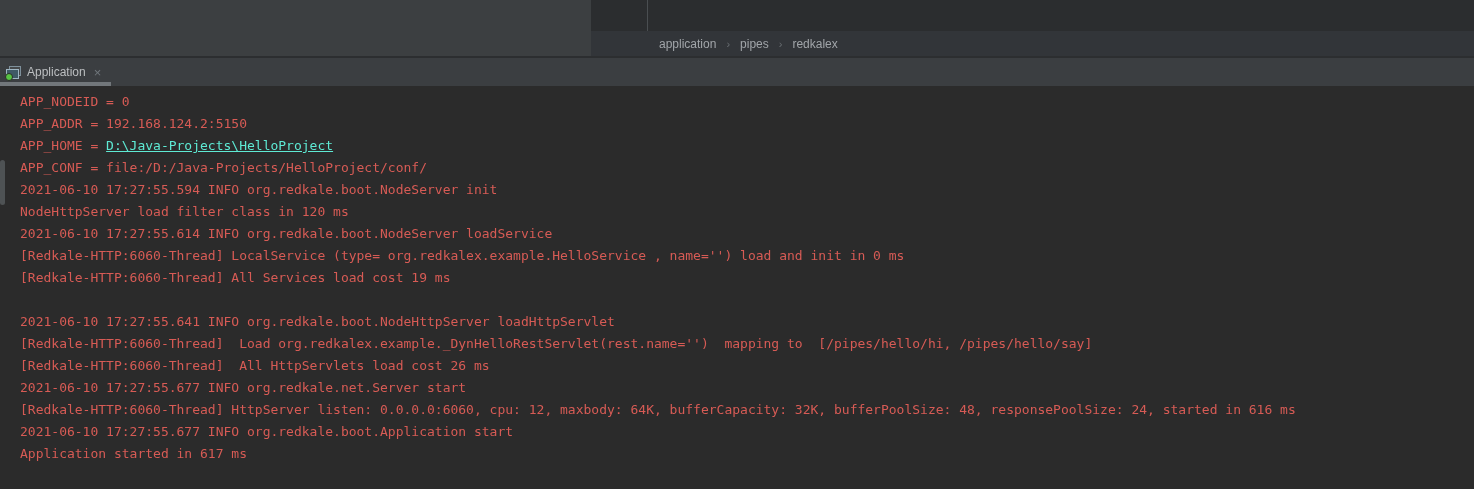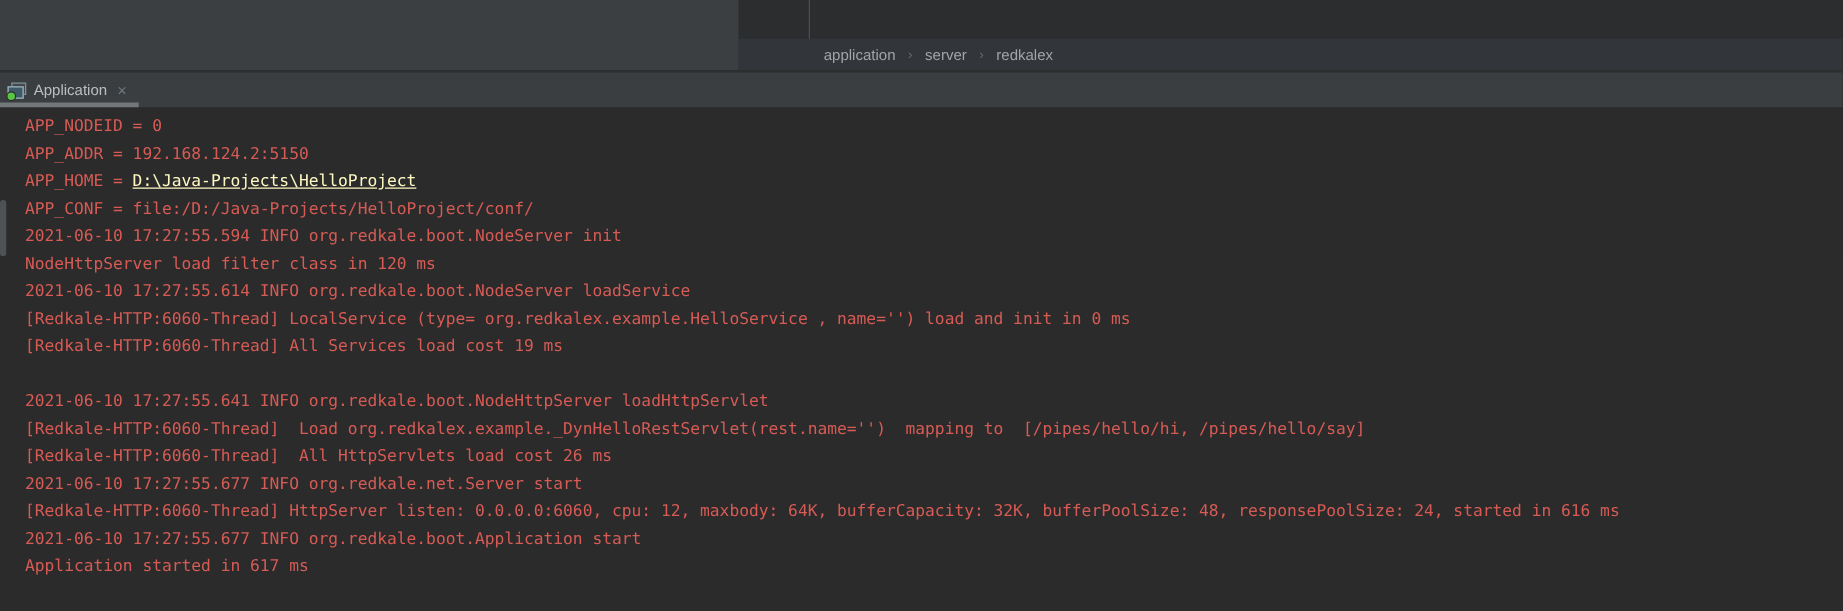--- a/index.html
+++ b/index.html
@@ -49,38 +49,38 @@
 
   
   .console-area {
     position:absolute; left:0; top:86px; width:100%; height:403px;
     background:#2b2b2b; padding:5px 0 0 20px; box-sizing:border-box;
     font-family:"DejaVu Sans Mono", monospace; font-size:13px; line-height:22px;
     white-space:pre; overflow:hidden;
   }
   .console-line { height:22px; }
   .error { color:#d75b55; }
-  .link { color:#fef9c3; text-decoration:underline; cursor:pointer; }
+  .link { color:#5eead4; text-decoration:underline; cursor:pointer; }
   .left-scroll-thumb {
     position:absolute; left:0; top:160px; width:5px; height:45px;
     background:#4e5254; border-radius:3px;
   }
 </style>
 </head>
 <body>
 
 <div class="top-left-panel"></div>
 <div class="top-right-panel">
   <div class="top-strip">
     <div class="top-v-divider"></div>
   </div>
   <div class="breadcrumb-bar">
       <span class="crumb">application</span>
       <span class="crumb-sep">›</span>
-      <span class="crumb">server</span>
+      <span class="crumb">pipes</span>
       <span class="crumb-sep">›</span>
       <span class="crumb">redkalex</span>
     </div>
 </div>
 
 <div class="tabbar">
   <div class="tab">
     <span class="console-icon">
       <span class="frame-back"></span>
       <span class="frame-front"></span>

